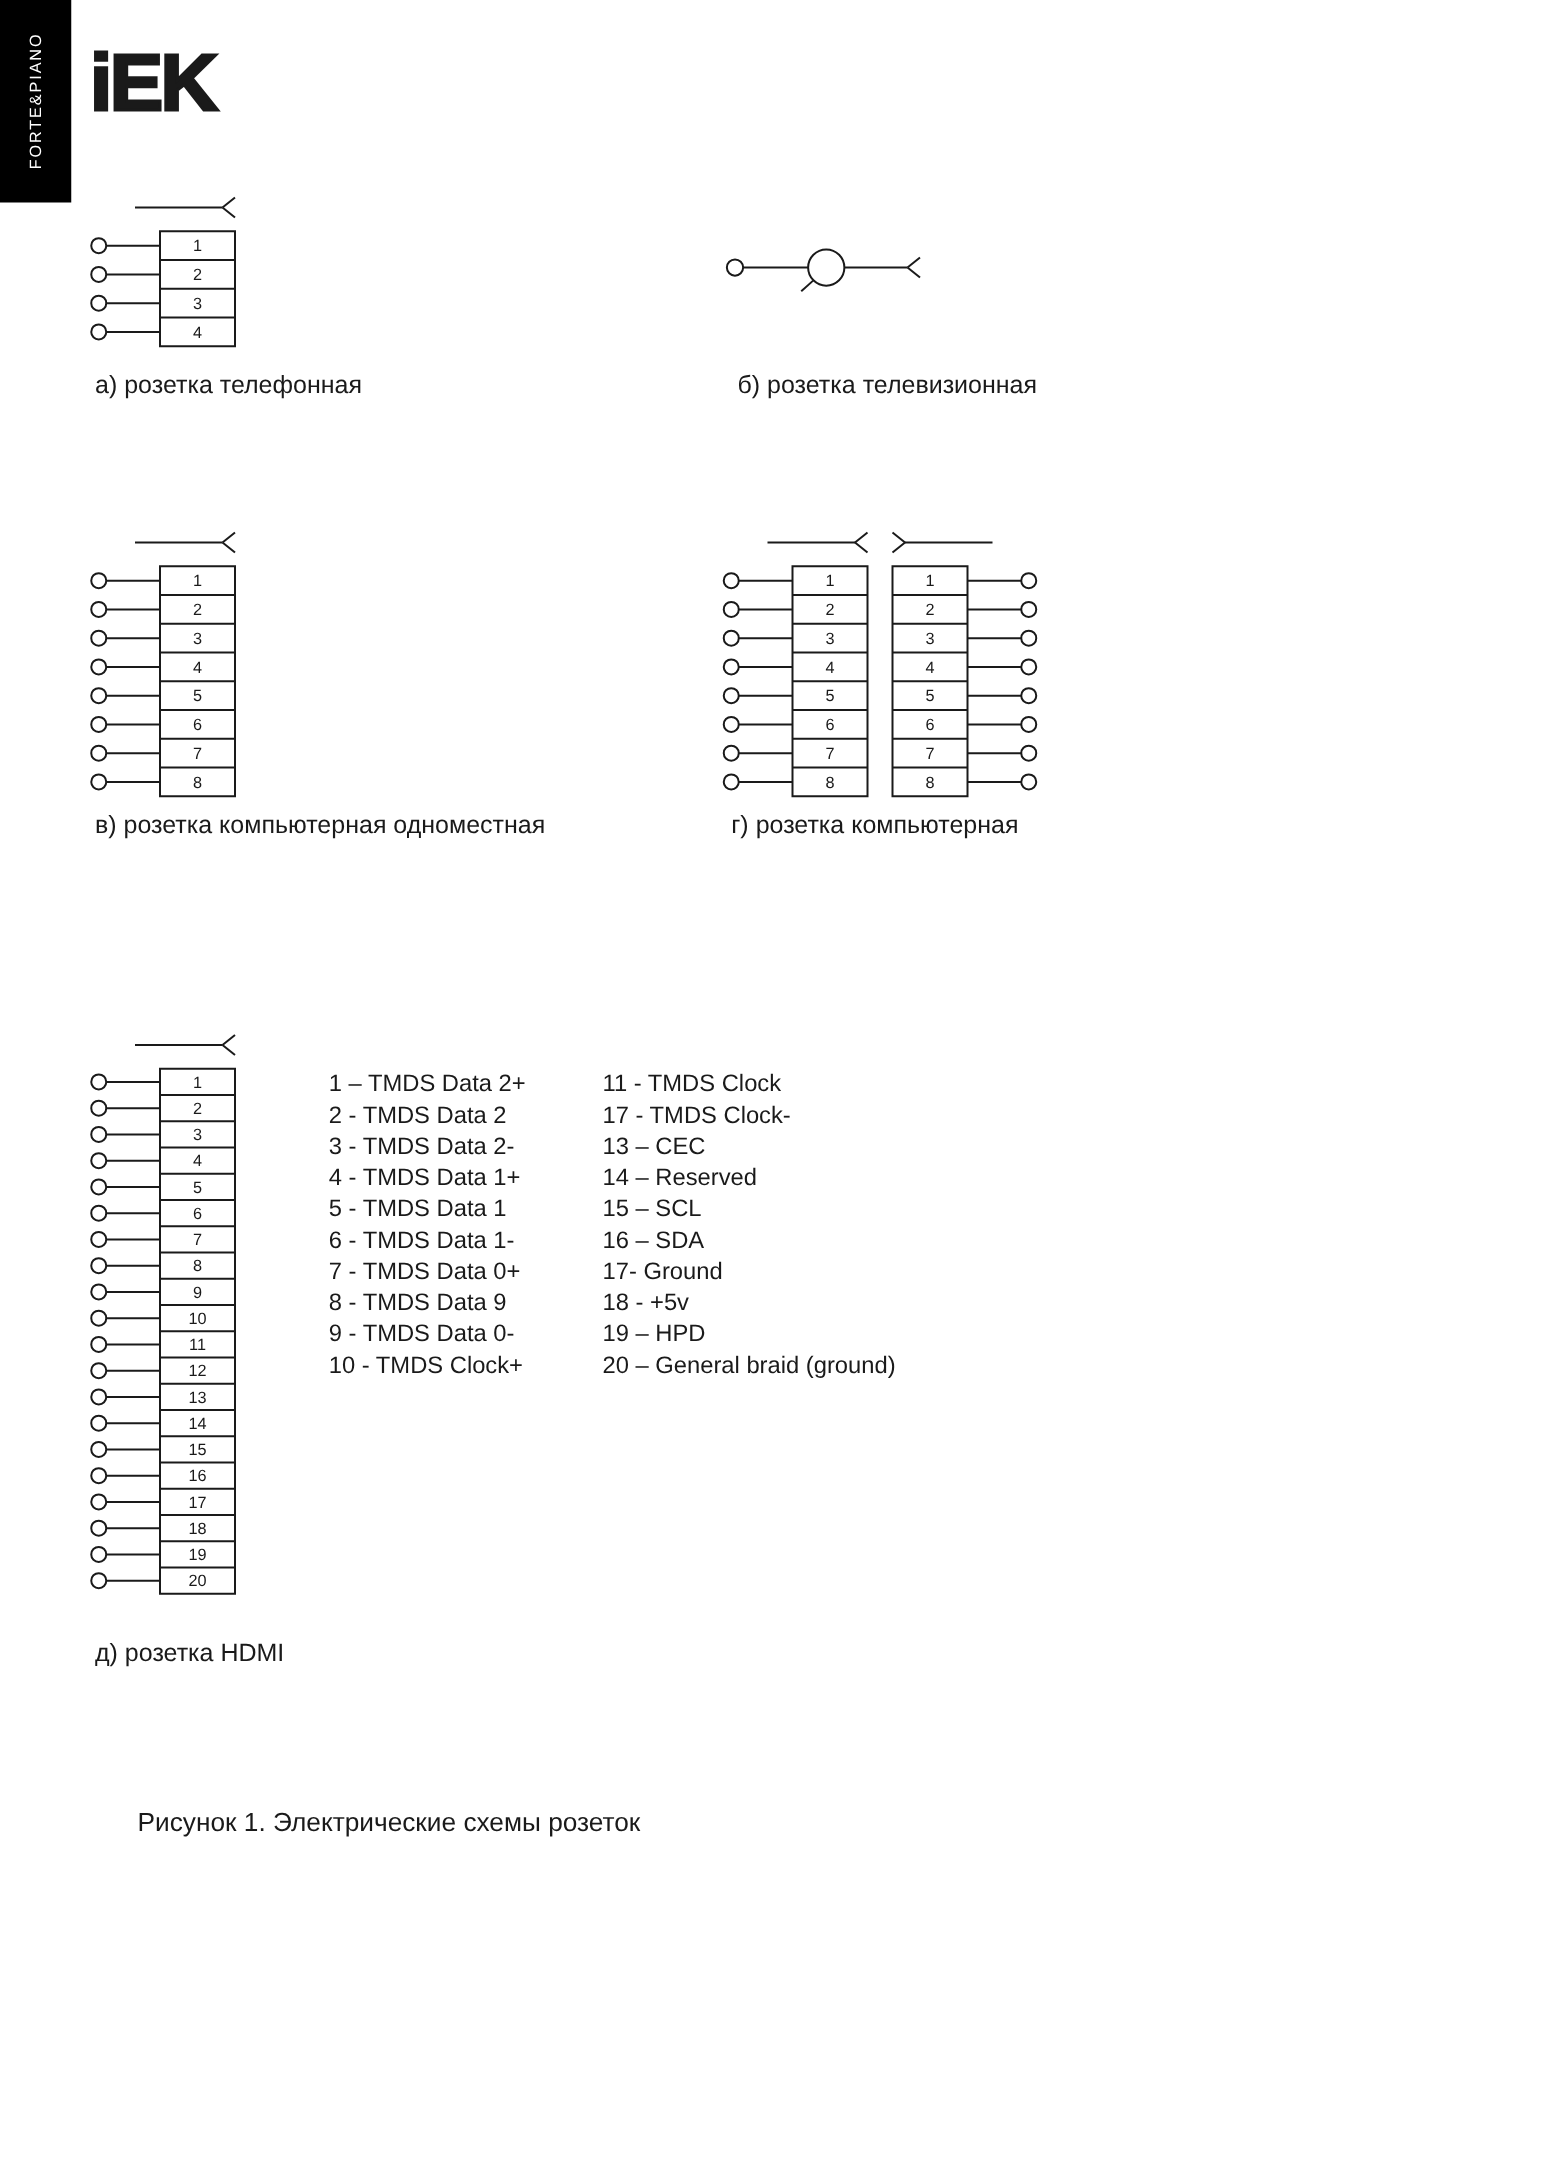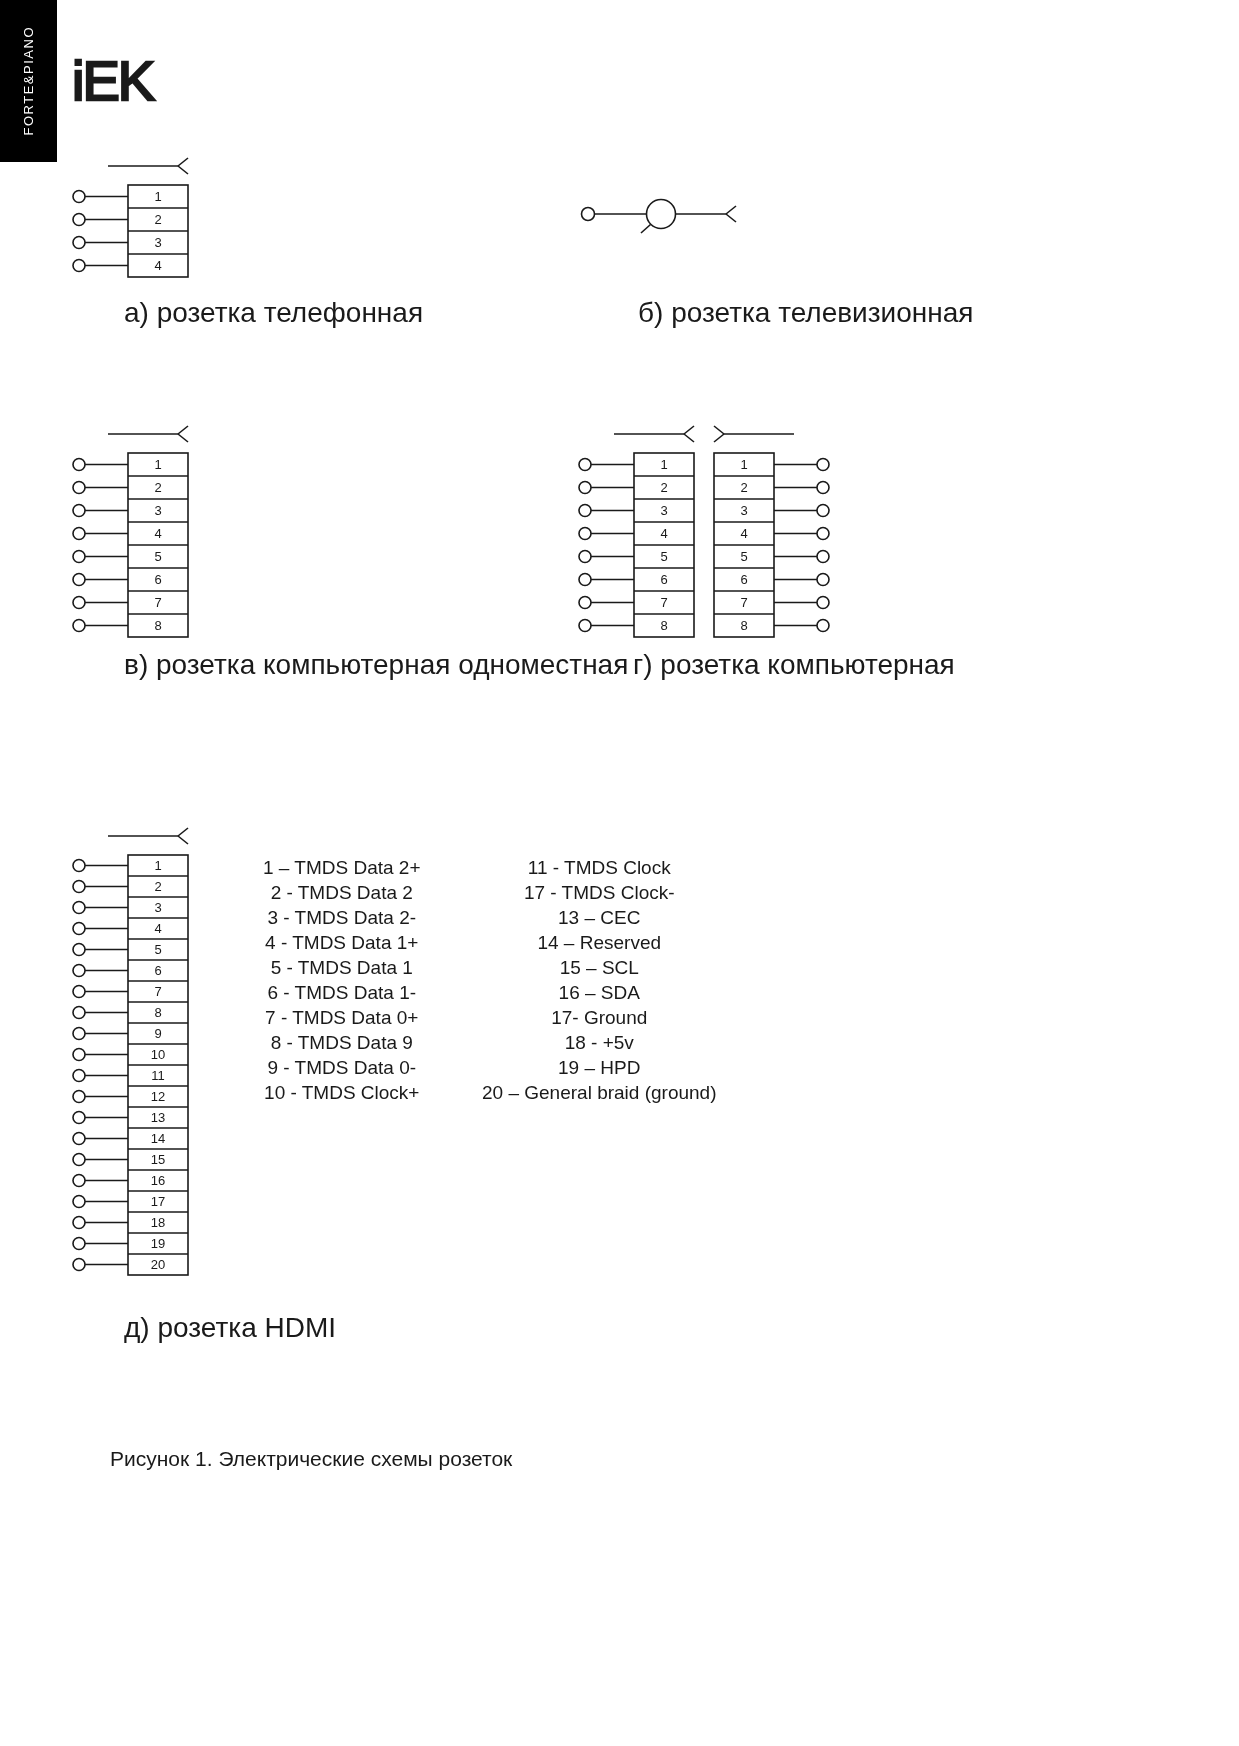--- a/index.html
+++ b/index.html
@@ -14,26 +14,26 @@
     position:absolute; left:0; top:0; width:57px; height:162px;
     background:var(--tab-bg,#000000);
     display:flex; align-items:center; justify-content:center;
   }
   .series-text {
     writing-mode:vertical-rl; transform:rotate(180deg);
     color:var(--tab-text,#ffffff); font-size:13px; letter-spacing:1.5px;
     white-space:nowrap;
   }
   .logo {
-    position:absolute; left:72px; top:53px;
-    font-size:56px; font-weight:400; line-height:1; letter-spacing:-2px;
+    position:absolute; left:72px; top:34px;
+    font-size:64px; font-weight:700; line-height:1; letter-spacing:-2px;
     -webkit-text-stroke:2.5px var(--ink,#1a1a1a);
   }
-  .caption { position:absolute; font-size:28px; white-space:nowrap;margin-left:48px; }
-  .legend-col { position:absolute; font-size:19px;text-align:center; }
+  .caption { position:absolute; font-size:20px; white-space:nowrap; }
+  .legend-col { position:absolute; font-size:19px; }
   .legend-line { height:25px; line-height:25px; white-space:nowrap; }
   .figure-caption { position:absolute; font-size:21px; white-space:nowrap;margin-top:39px; }
   .diagram-svg { display:block; }
   .diagram-svg rect, .diagram-svg line, .diagram-svg circle {
     fill:none; stroke:var(--ink,#1a1a1a); stroke-width:1.6;
   }
   .diagram-svg circle { fill:#ffffff; }
   .diagram-svg text {
     fill:var(--ink,#1a1a1a); stroke:none;
     font-family:"Liberation Sans", sans-serif; font-size:13px; text-anchor:middle;

